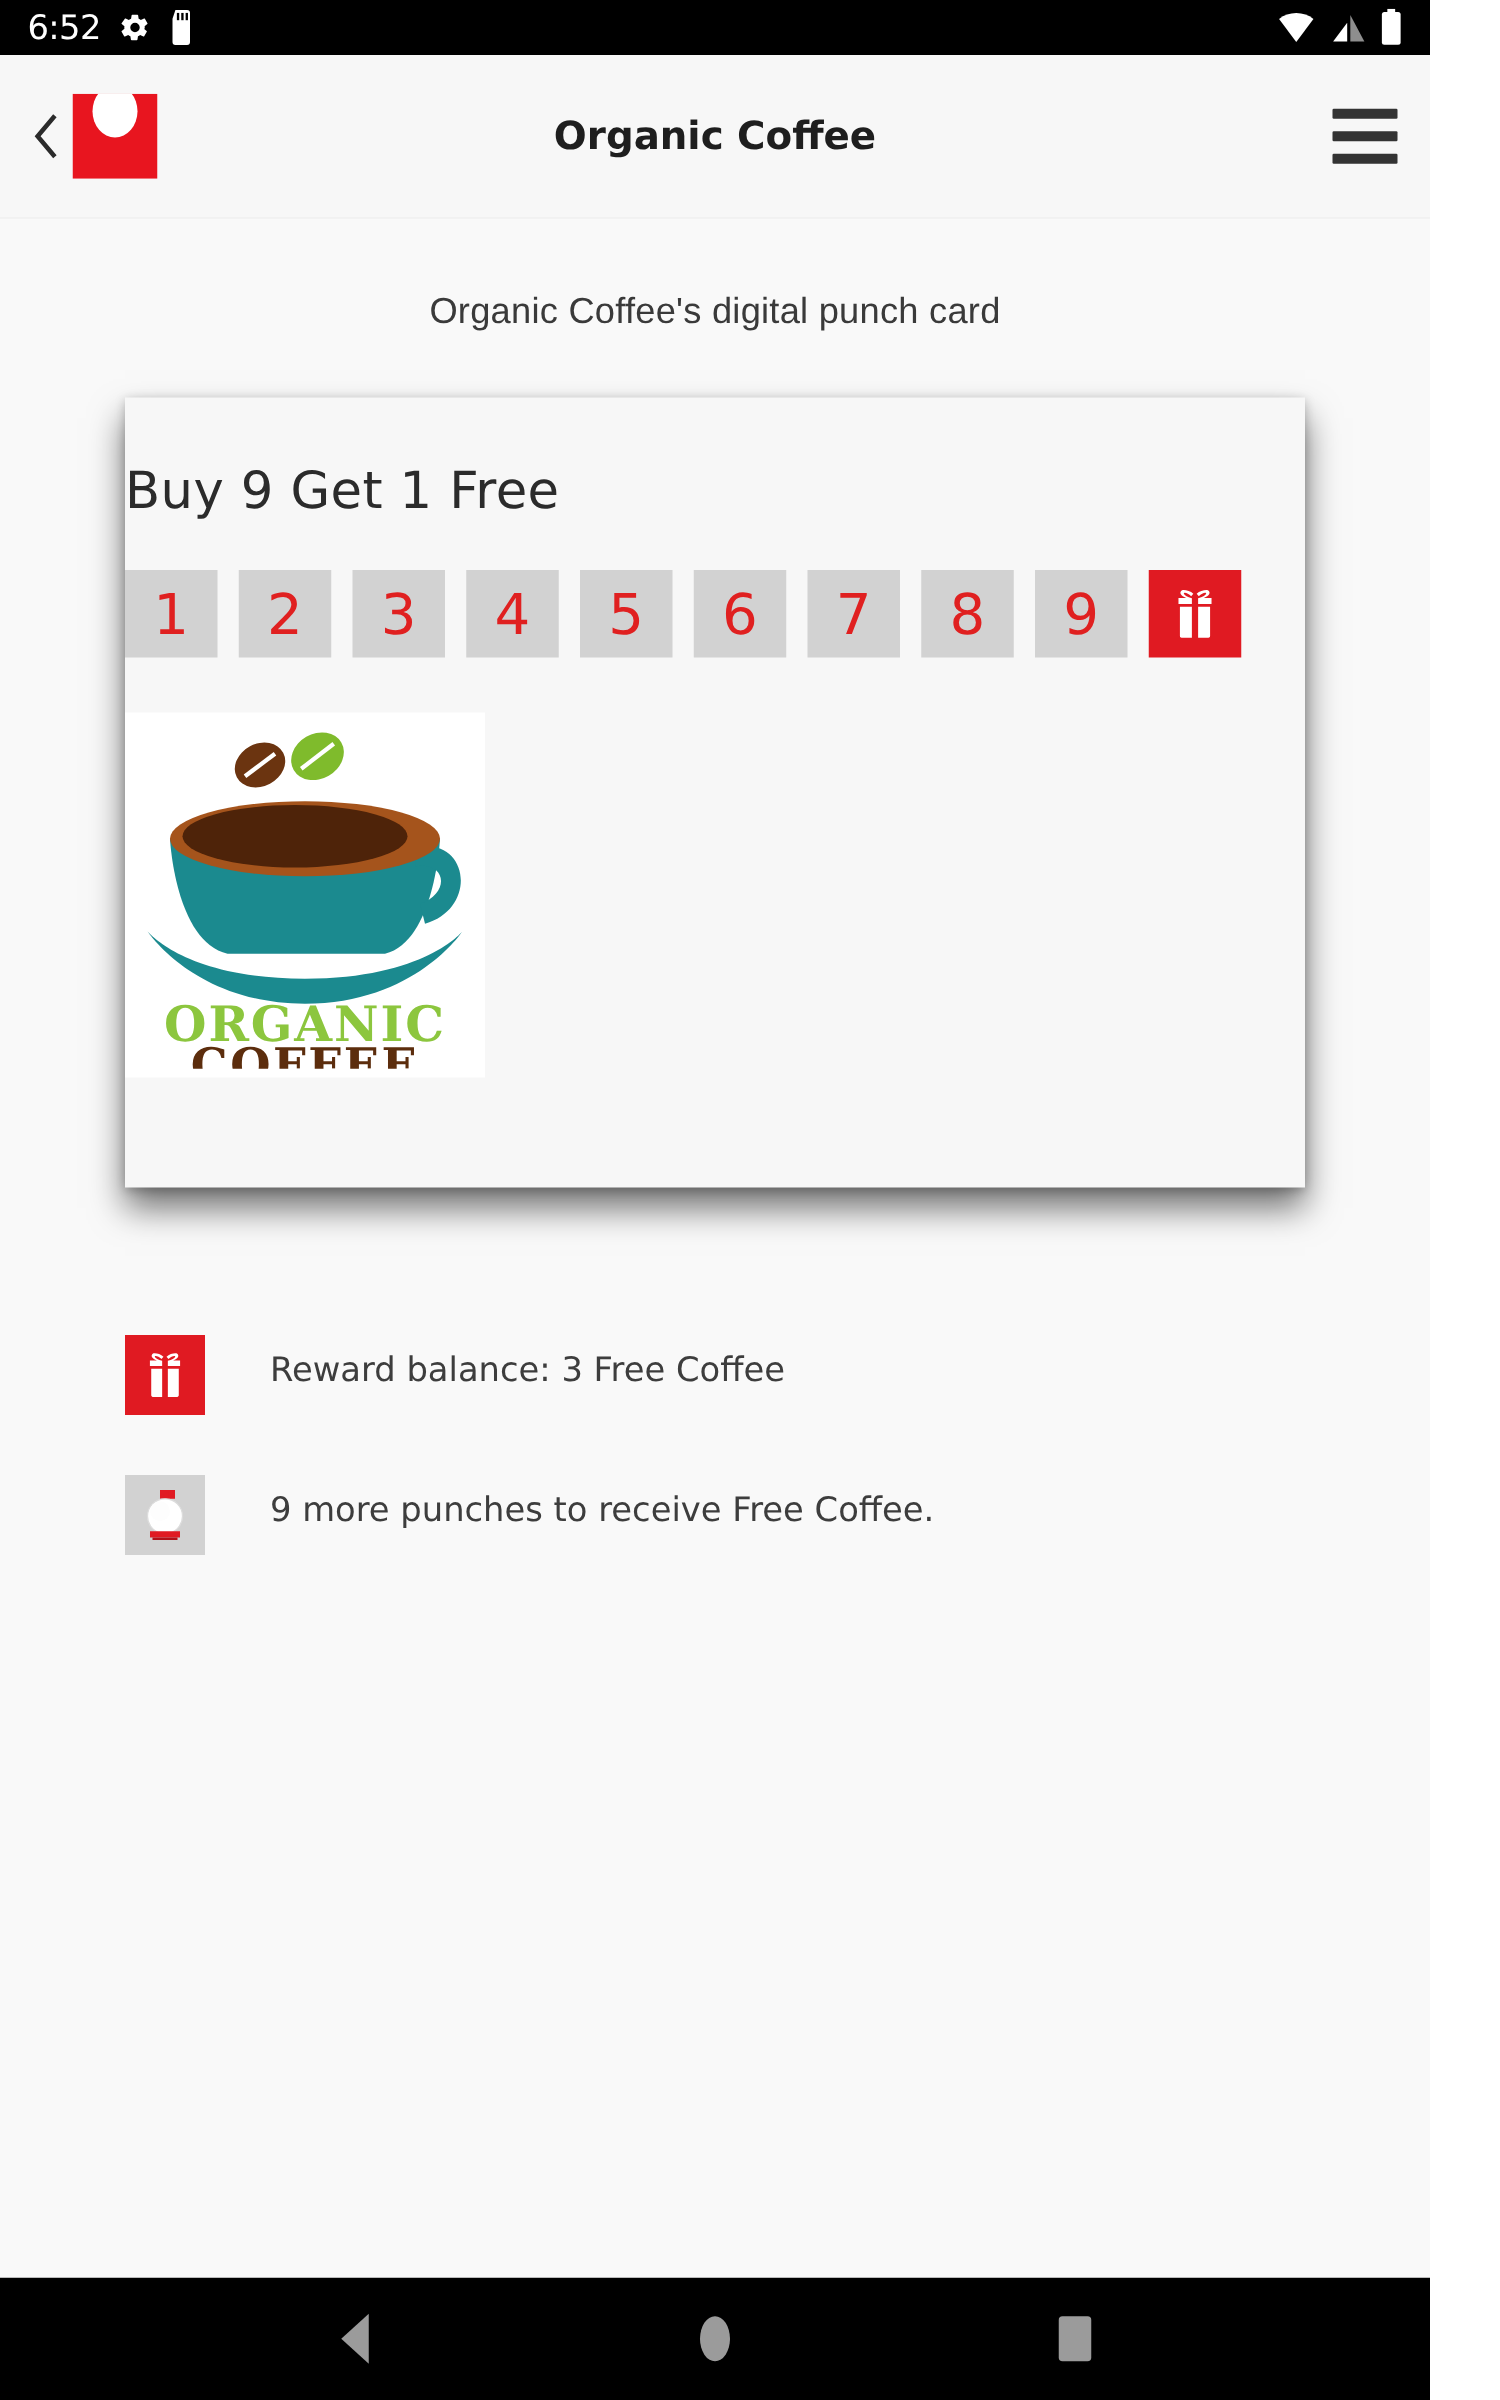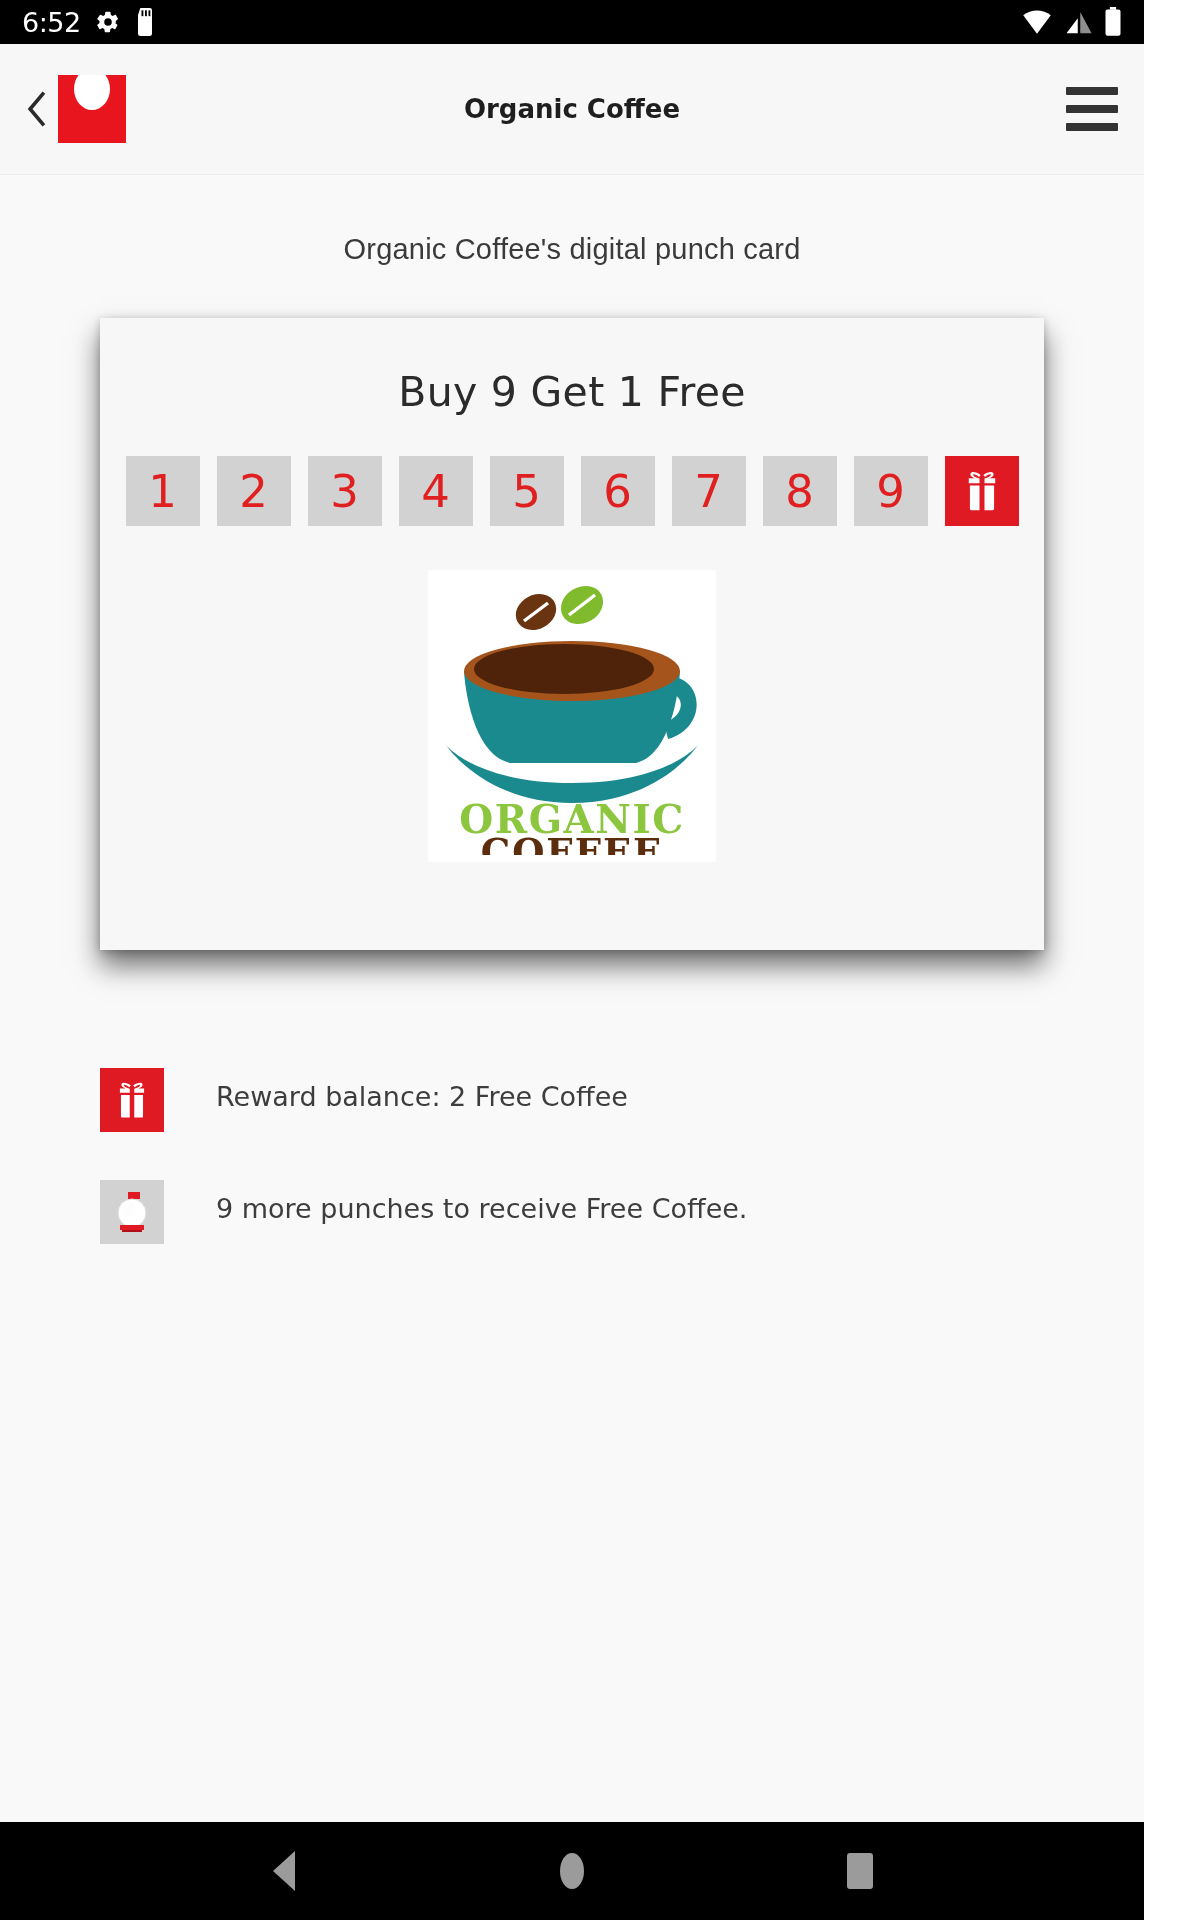--- a/index.html
+++ b/index.html
@@ -60,21 +60,21 @@
   .brand-logo {
     width: 68px;
     height: 68px;
     margin-left: 4px;
     cursor: pointer;
   }
   .app-title {
     position: absolute;
     left: 0; right: 0;
     text-align: center;
-    font-size: 26px;
+    font-size: 31px;
     font-weight: bold;
     color: #1e1e1e;
     font-family: "DejaVu Sans", sans-serif;
     pointer-events: none;
   }
   .hamburger {
     margin-left: auto;
     width: 52px;
     height: 44px;
     display: flex;
@@ -110,21 +110,20 @@
   .card-wrap {
     margin: 52px 100px 0 100px;
     position: relative;
   }
   .punch-card {
     background: #f7f7f7;
     height: 632px;
     box-shadow: 0 16px 26px rgba(0,0,0,0.55), 0 2px 8px rgba(0,0,0,0.22);
     display: flex;
     flex-direction: column;
-    align-items: center;
     padding-top: 50px;
   }
   .offer-title {
     font-size: 41px;
     color: #2b2b2b;
     font-family: "DejaVu Sans", sans-serif;
     letter-spacing: 0.3px;
   }
   .punch-row {
     display: flex;
@@ -337,21 +336,21 @@
 
     <div class="balances">
 
       <div class="balance-row">
         <div class="bal-icon gift">
           <svg width="42" height="42" viewBox="0 0 24 24">
             <path fill="#ffffff" d="M7.2 2.1c-1 0-1.6 1-1.1 1.8.3.5 1.1 1.1 2.2 1.5H5.1v2.5h5.6V5.5c-1.9-.4-3-1.2-3.3-1.7-.1-.2-.1-.3 0-.4.4-.4 1.9.2 3 1.3l.9-1C10.2 2.6 8.5 2.1 7.2 2.1zm9.6 0c-1.3 0-3 .5-4.1 1.6l.9 1c1.1-1.1 2.6-1.7 3-1.3.1.1.1.2 0 .4-.3.5-1.4 1.3-3.3 1.7v2.4h5.6V5.4h-3.2c1.1-.4 1.9-1 2.2-1.5.5-.8-.1-1.8-1.1-1.8zM5.7 9.1v12.2c0 .4.3.7.7.7h4.3V9.1zm7.6 0v12.9h4.3c.4 0 .7-.3.7-.7V9.1z"></path>
           </svg>
         </div>
         <div class="bal-text">
-          <div class="bal-line">Reward balance: 2 Free Coffee</div>
+          <div class="bal-line">Reward balance: 3 Free Coffee</div>
         </div>
       </div>
 
       <div class="balance-row">
         <div class="bal-icon punch">
           <svg width="50" height="50" viewBox="0 0 50 50">
             <rect x="21" y="5" width="12" height="7" fill="#e01a22"></rect>
             <path d="M24 9 L28 6 L28 13 Z" fill="#e01a22"></path>
             <circle cx="25" cy="26" r="14" fill="#ffffff" stroke="#dcdcdc" stroke-width="1"></circle>
             <circle cx="21" cy="22" r="8" fill="#fdfdfd"></circle>

